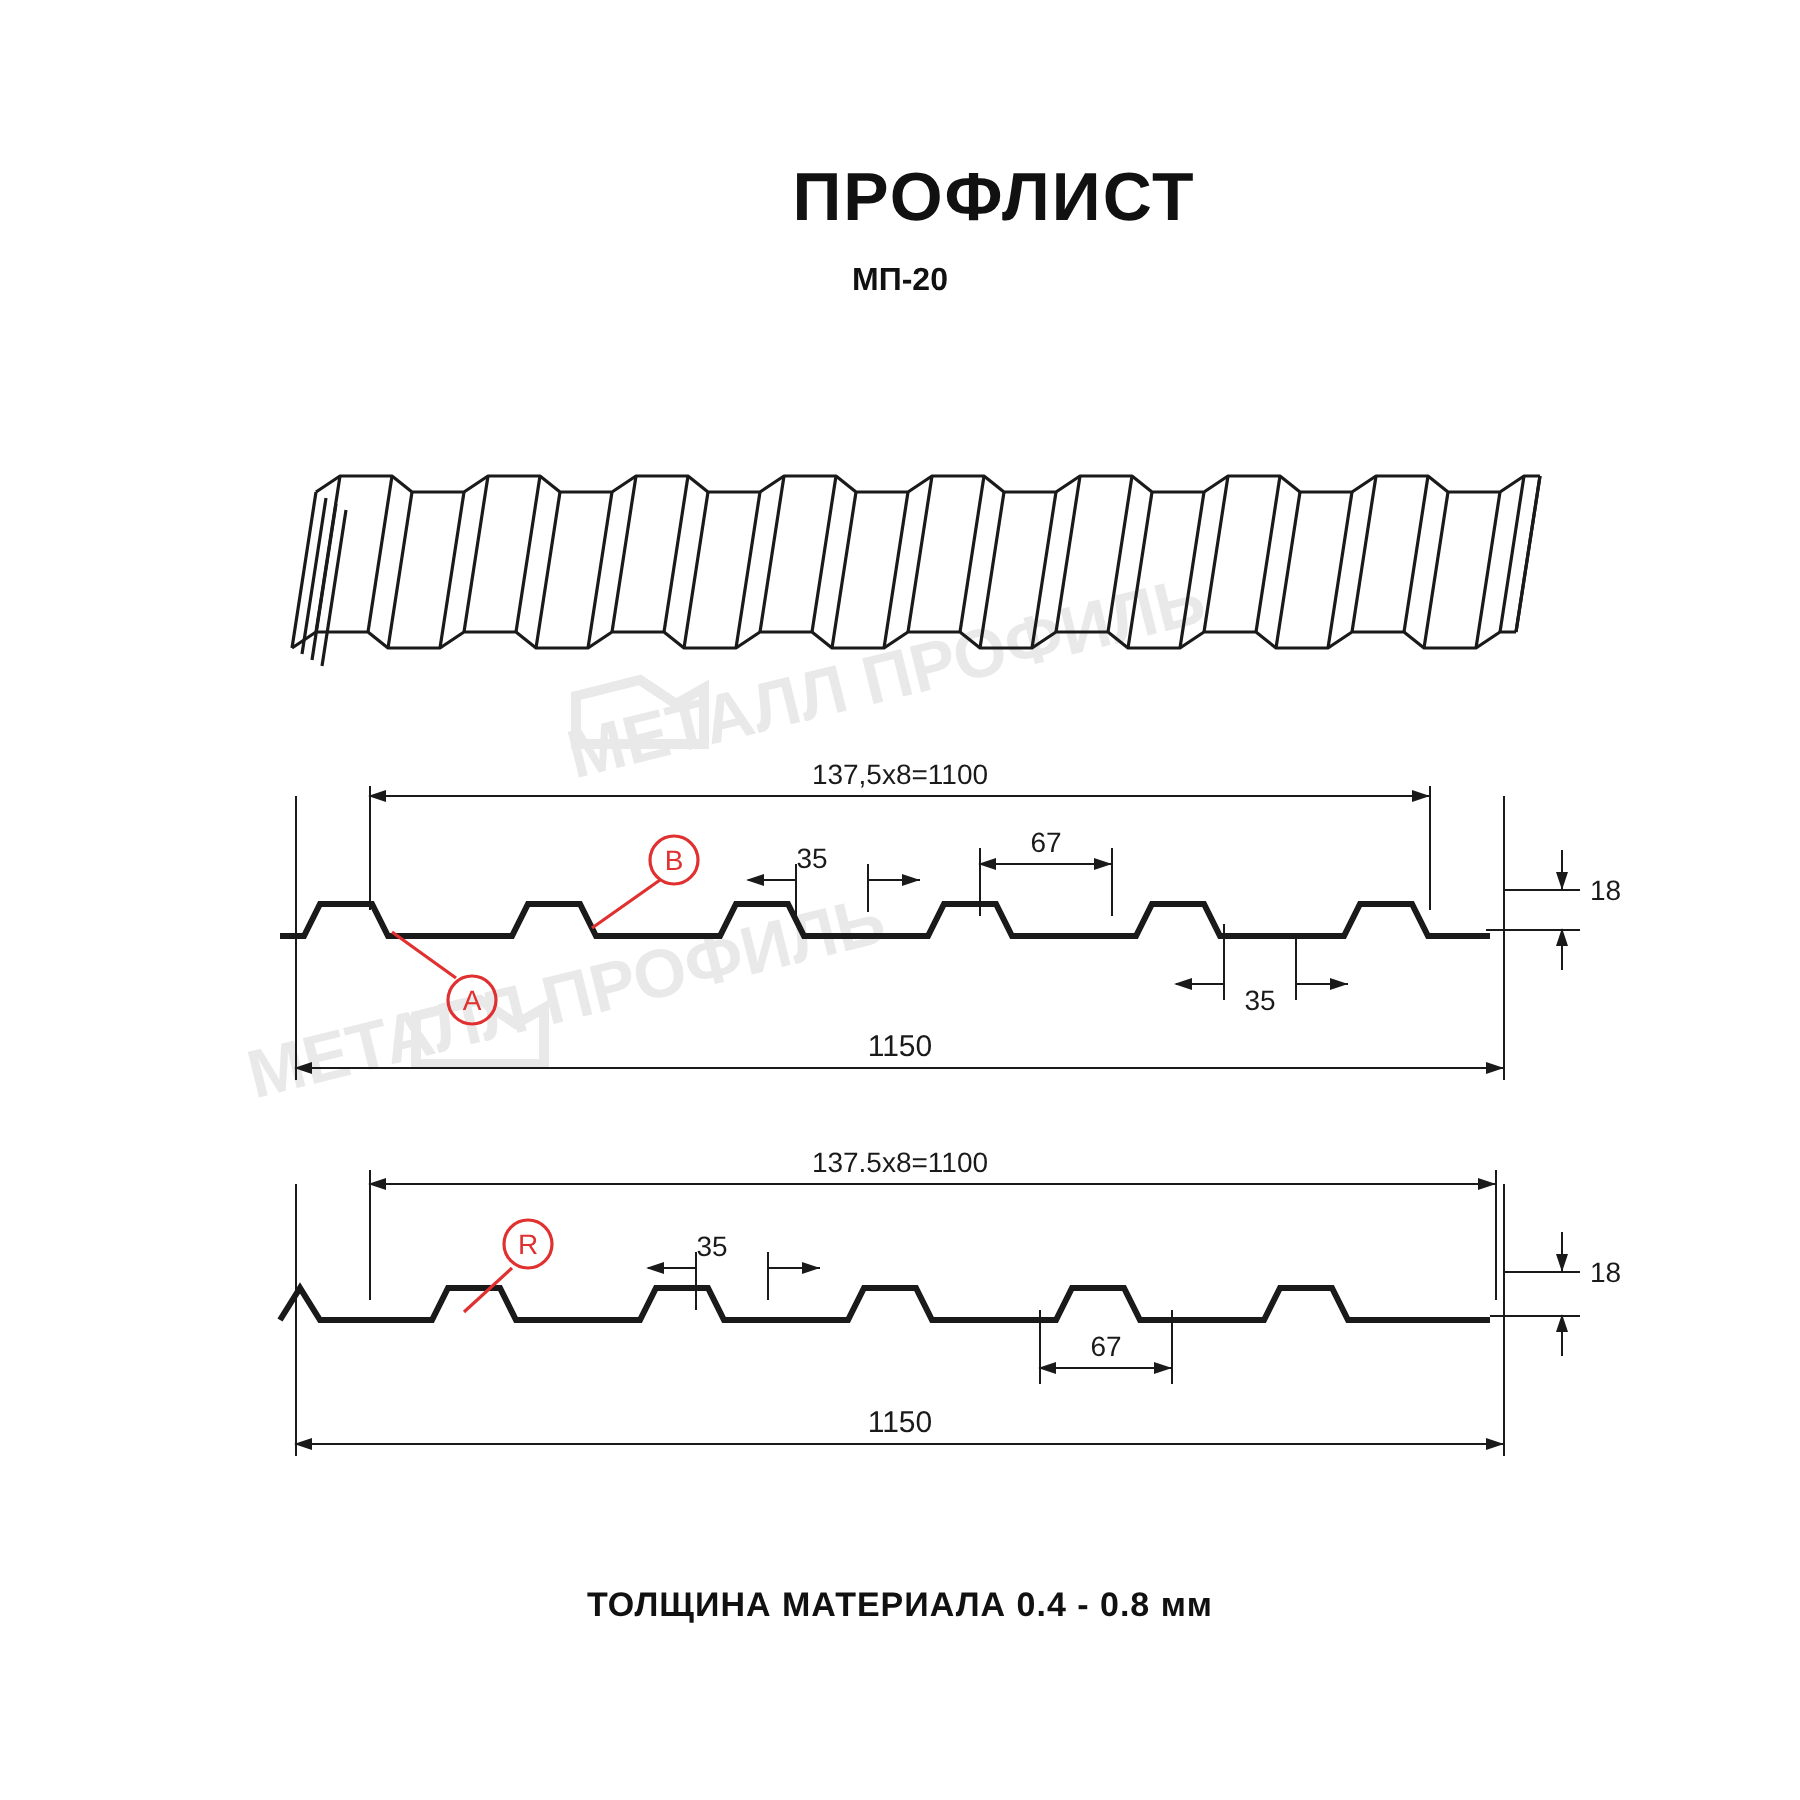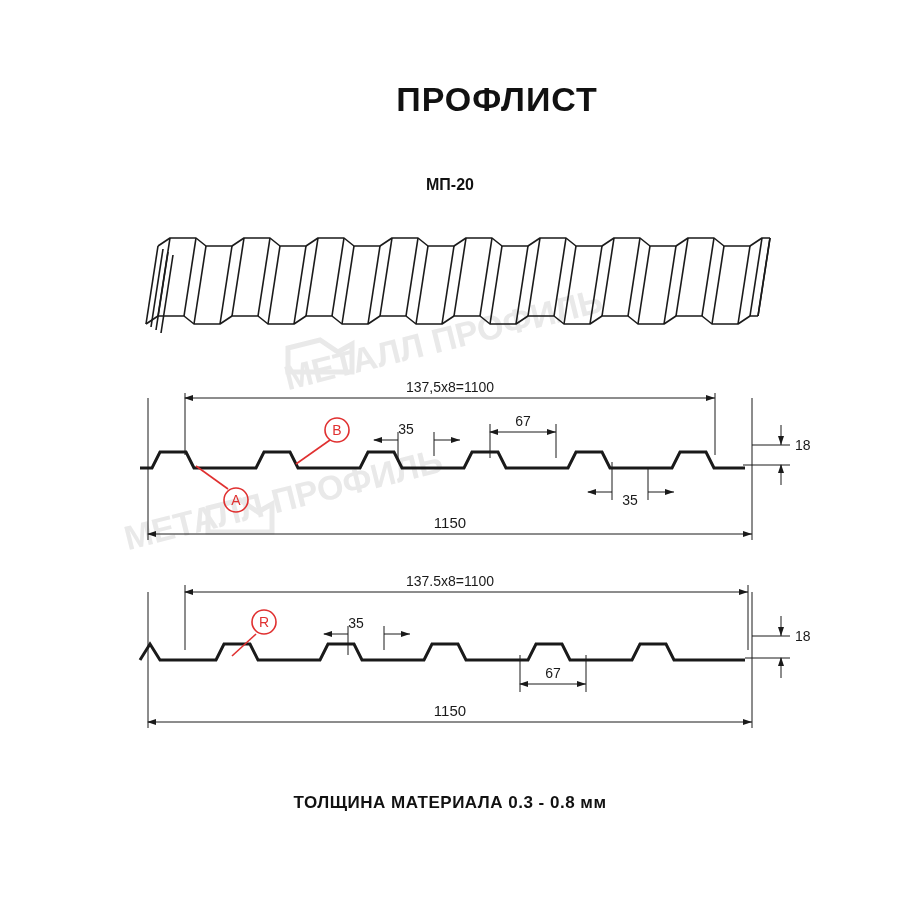--- a/index.html
+++ b/index.html
@@ -11,21 +11,21 @@
     position:relative;
     overflow:hidden;
   }
   .sheet{position:absolute;left:0;top:0;width:900px;height:900px;}
   .title{
     position:absolute;left:0;top:80px;width:900px;text-align:center;
     font-size:34px;font-weight:bold;letter-spacing:1px;color:#111;padding-left:47px;
   }
   .subtitle{
     position:absolute;left:0;top:132px;width:900px;text-align:center;
-    font-size:16px;font-weight:bold;color:#111;margin-top:44px;
+    font-size:16px;font-weight:bold;color:#111;
   }
   .footnote{
     position:absolute;left:0;top:793px;width:900px;text-align:center;
     font-size:17px;font-weight:bold;color:#111;letter-spacing:0.5px;
   }
   svg{position:absolute;left:0;top:0;}
   .wm{
     position:absolute;
     font-family:"Liberation Sans", sans-serif;
     font-weight:bold;
@@ -230,14 +230,14 @@
     <text x="356" y="628" text-anchor="middle" font-size="14" fill="#1a1a1a">35</text>
     <text x="553" y="678" text-anchor="middle" font-size="14" fill="#1a1a1a">67</text>
 
     <g>
       <line x1="232" y1="656" x2="256" y2="634" stroke="#e03030" stroke-width="1.6"></line>
       <circle cx="264" cy="622" r="12" fill="none" stroke="#e03030" stroke-width="1.6"></circle>
       <text x="264" y="627" text-anchor="middle" font-size="14" fill="#e03030">R</text>
     </g>
   </svg>
 
-  <div class="footnote">ТОЛЩИНА МАТЕРИАЛА 0.3 - 0.8 мм</div>
+  <div class="footnote">ТОЛЩИНА МАТЕРИАЛА 0.4 - 0.8 мм</div>
 </div>
 
 </body></html>

